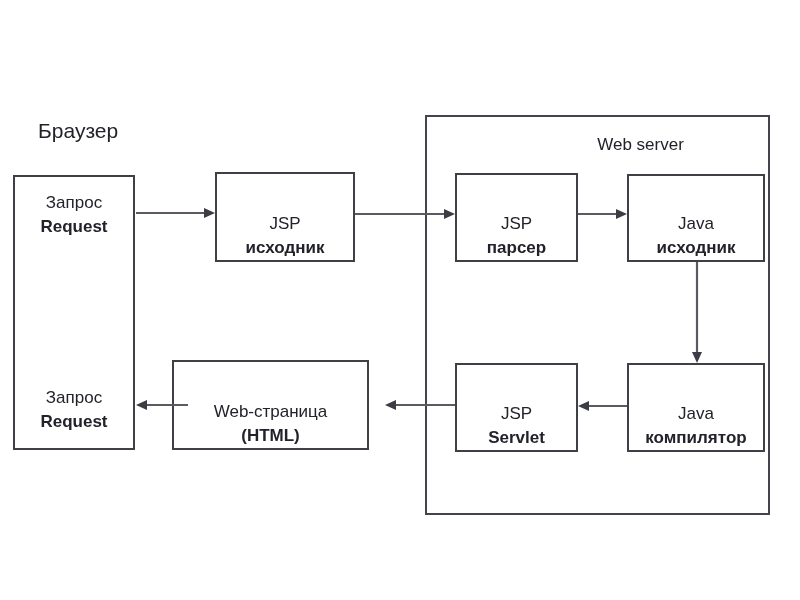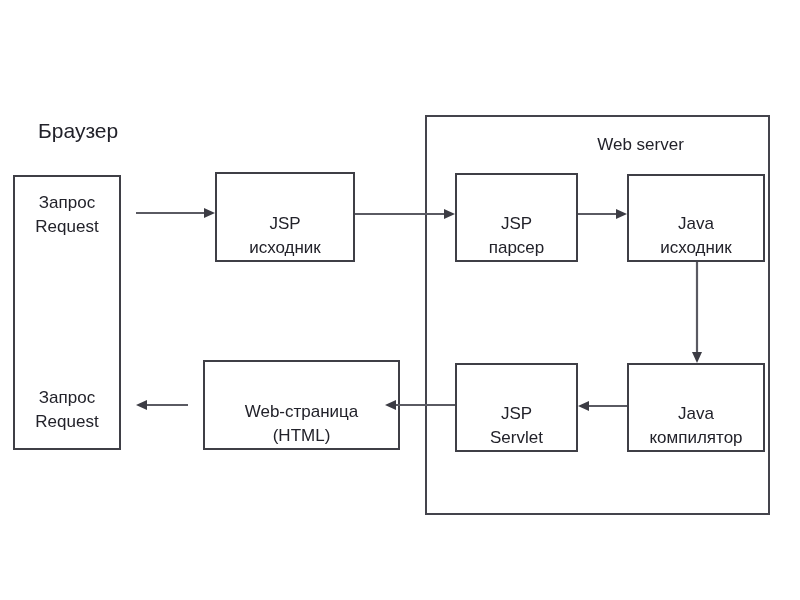--- a/index.html
+++ b/index.html
@@ -47,21 +47,21 @@
     background: #ffffff;
     display: flex;
     flex-direction: column;
     align-items: center;
     justify-content: flex-end;
     text-align: center;
     font-size: 17px;
     line-height: 24px;
     color: #22222a;
   }
-  .node .line2 { display: block; }
+  .node .line2 { display: block; font-weight: bold; }
   .group-box {
     position: absolute;
     box-sizing: border-box;
     border: 2px solid #44444c;
     background: transparent;
   }
   .group-label {
     position: absolute;
     font-size: 17px;
     line-height: 22px;
@@ -92,21 +92,21 @@
 <div id="slide">
 
 
   <div id="diagram">
 
     <div class="group-box" style="left:425px; top:115px; width:345px; height:400px;"></div>
     <div class="group-label" style="left:433px; top:134px; width:415px;">Web server</div>
 
     <div class="free-label" style="left:38px; top:120px;">Браузер</div>
 
-    <div class="node" style="left:13px; top:175px; width:108px; height:275px; justify-content:flex-start;">
+    <div class="node" style="left:13px; top:175px; width:122px; height:275px; justify-content:flex-start;">
       <div style="height:14px;"></div>
       <div>Запрос</div>
       <div class="line2">Request</div>
       <div style="flex:1 1 auto;"></div>
       <div>Запрос</div>
       <div class="line2">Request</div>
       <div style="height:14px;"></div>
     </div>
 
     <div class="node" style="left:215px; top:172px; width:140px; height:90px;">
@@ -127,21 +127,21 @@
     <div class="node" style="left:627px; top:363px; width:138px; height:89px;">
       <div>Java</div>
       <div class="line2">компилятор</div>
     </div>
 
     <div class="node" style="left:455px; top:363px; width:123px; height:89px;">
       <div>JSP</div>
       <div class="line2">Servlet</div>
     </div>
 
-    <div class="node" style="left:203px; top:360px; width:197px; height:90px;">
+    <div class="node" style="left:172px; top:360px; width:197px; height:90px;">
       <div>Web-страница</div>
       <div class="line2">(HTML)</div>
     </div>
 
     <svg id="edges" viewBox="0 0 800 600">
 
       <g>
         <line x1="136" y1="213" x2="207" y2="213"></line>
         <polygon points="215,213 204,208 204,218"></polygon>
       </g>

